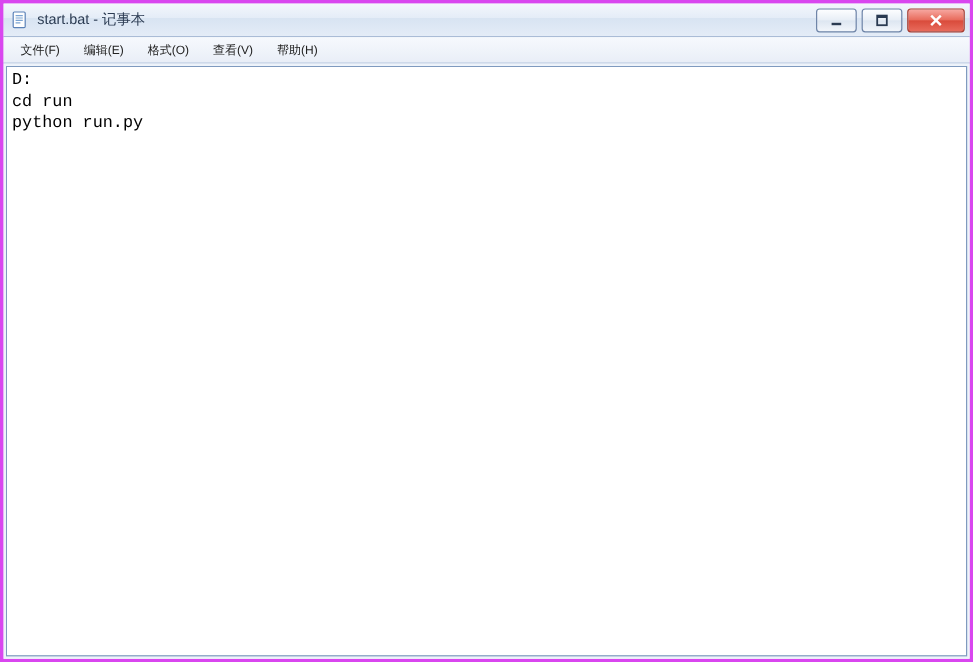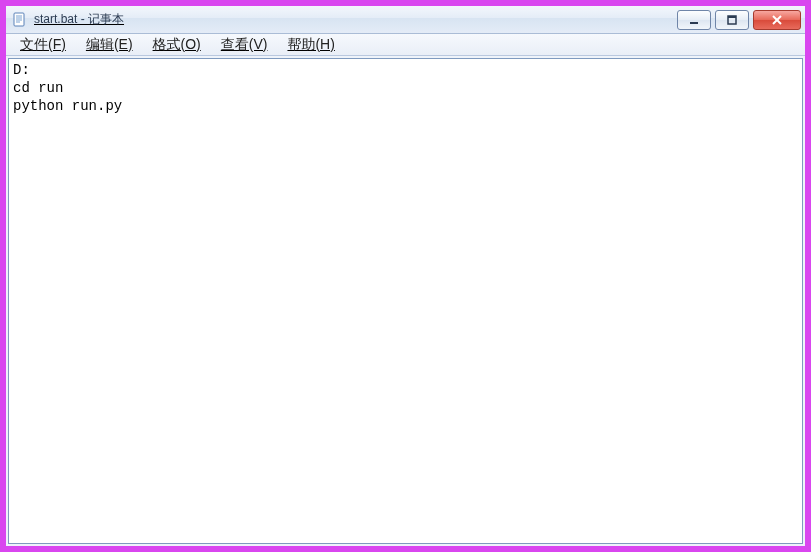--- a/index.html
+++ b/index.html
@@ -5,25 +5,24 @@
   * { box-sizing: border-box; }
   html, body {
     margin: 0; padding: 0;
     width: 811px; height: 552px;
     font-family: "Microsoft YaHei", "SimSun", Tahoma, sans-serif;
     background: #e8eff7;
     overflow: hidden;
   }
   .window {
     width: 811px; height: 552px;
-    border: 6px solid #d946ef;
+    border: 3px solid #d946ef;
     background: #eef3fa;
     display: flex; flex-direction: column;
     box-shadow: 0 0 5px rgba(0,0,0,.15);
-    text-decoration: underline;
   }
   .titlebar {
     height: 28px;
     background: linear-gradient(#f3f7fc,#e4ecf7 45%,#d8e4f2 46%,#e4ecf7);
     border-bottom: 1px solid #aabcd6;
     display: flex; align-items: center;
     padding: 0 4px 0 6px;
     user-select: none;
   }
   .app-icon {
@@ -53,21 +52,21 @@
   }
   .menubar {
     height: 22px;
     background: linear-gradient(#f6f9fd,#e9eef7);
     border-bottom: 1px solid #b9c8df;
     display:flex; align-items: center;
     padding: 0 4px;
     user-select: none;
   }
   .menu-item {
-    font-size: 14px;
+    font-size: 10px;
     color: #222;
     padding: 2px 10px;
     cursor: default;
   }
   .editor-wrap {
     flex:1;
     padding: 2px 2px 2px 2px;
     background: #eef3fa;
   }
   .editor-frame {

